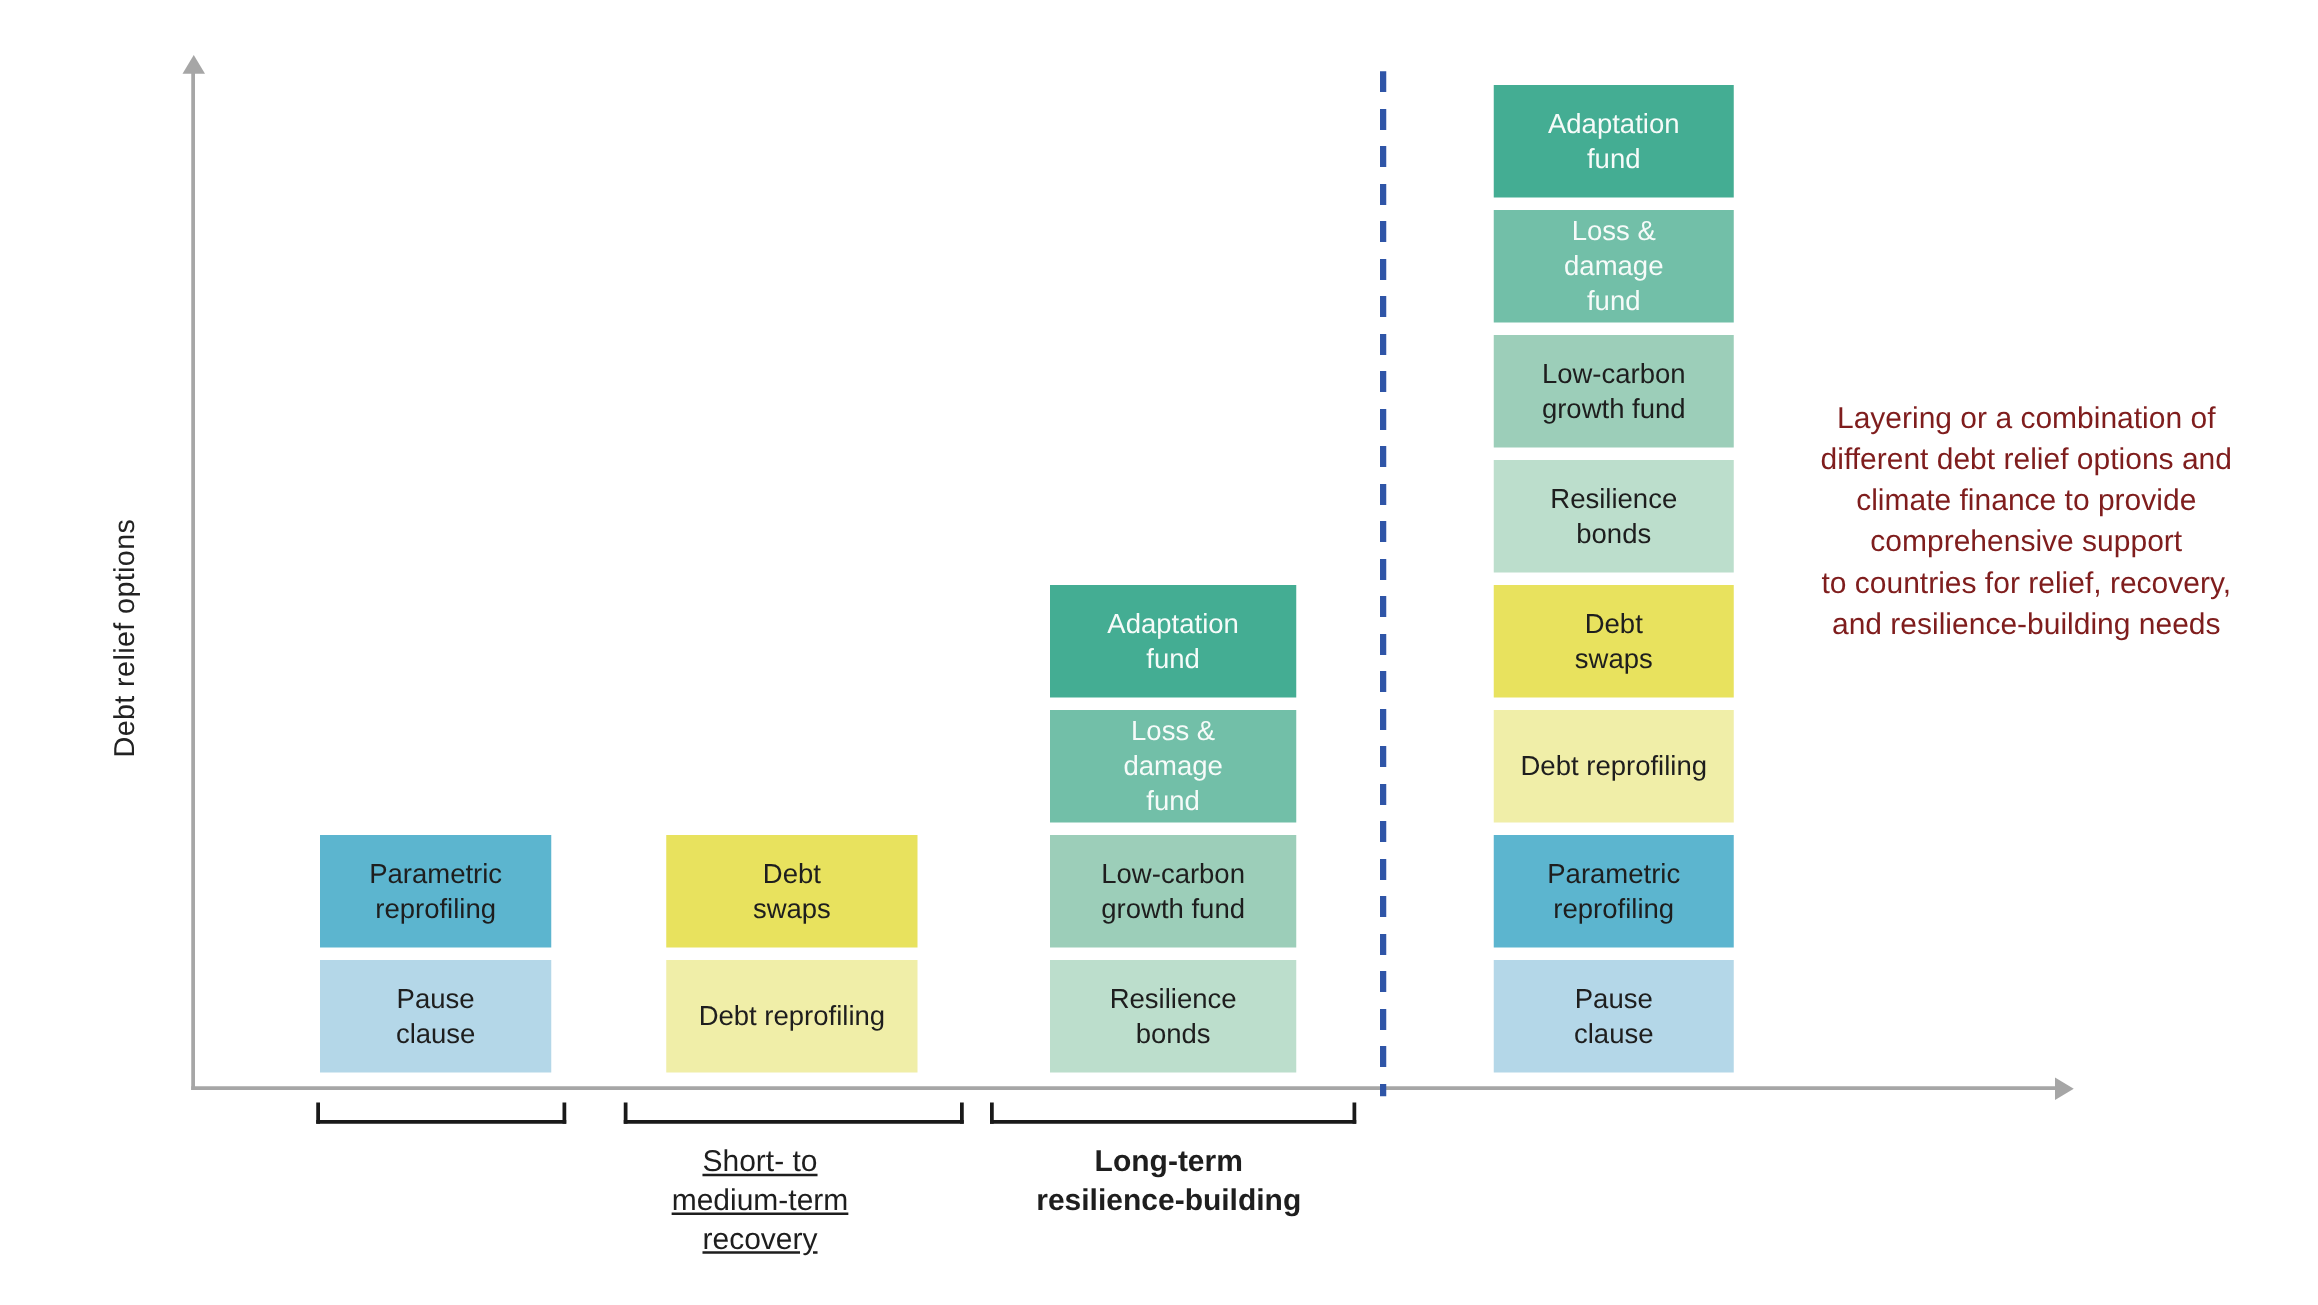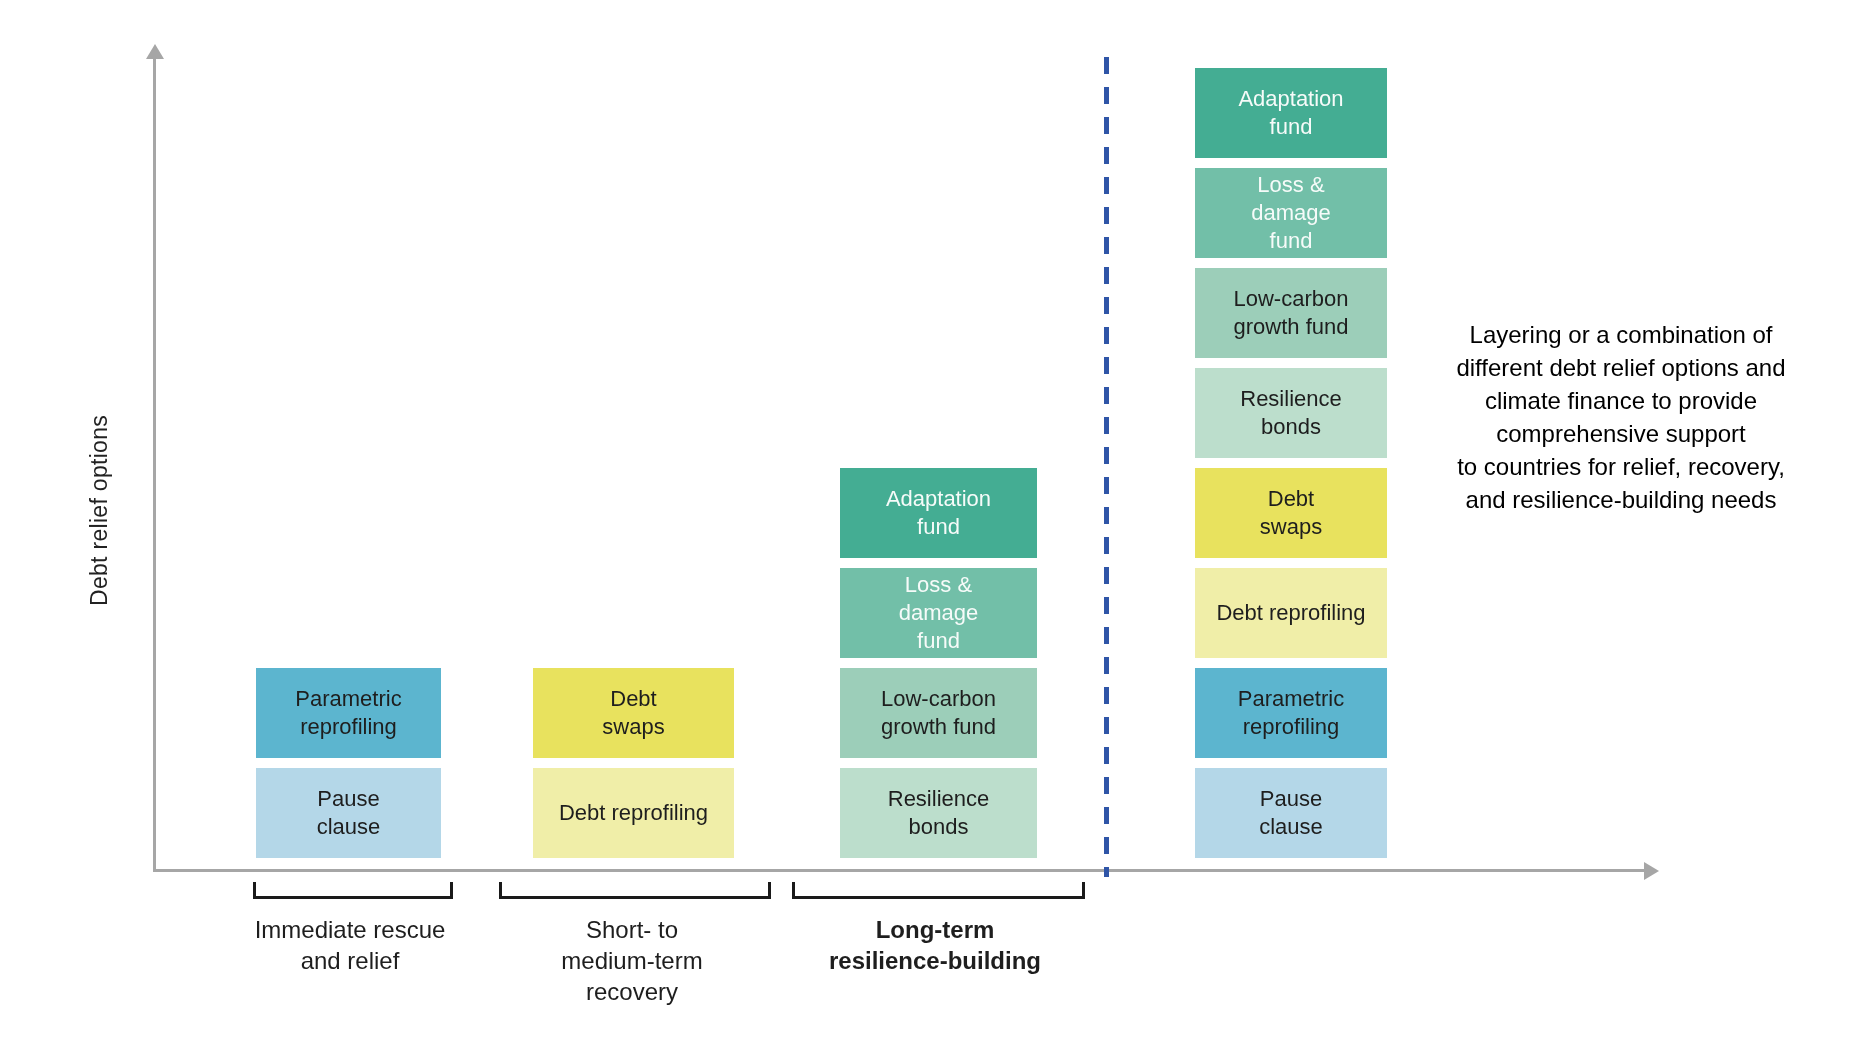--- a/index.html
+++ b/index.html
@@ -92,21 +92,21 @@
     position: absolute;
     top: 914px;
     width: 320px;
     text-align: center;
     white-space: pre-line;
     font-size: 24px;
     line-height: 31px;
     color: #1e1e1e;
   }
   .phase-label-1 { left: 190px; }
-  .phase-label-2 { left: 472px; }
+  .phase-label-2 { left: 448px; text-decoration: underline; }
   .phase-label-3 { left: 775px; font-weight: bold; }
 
   
   .divider {
     position: absolute;
     left: 1104px; top: 57px;
     width: 5px; height: 820px;
     background: repeating-linear-gradient(
       to bottom,
       #2f55a7 0px, #2f55a7 17px,
@@ -116,21 +116,21 @@
 
   
   .annotation {
     position: absolute;
     left: 1415px; top: 318px;
     width: 412px;
     text-align: center;
     white-space: pre-line;
     font-size: 24px;
     line-height: 33px;
-    color: #000000;
+    color: #7f1d1d;
   }
 </style>
 </head>
 <body>
 
 <div class="canvas">
 
   <div class="y-axis-line"></div>
   <div class="y-axis-arrow"></div>
   <div class="x-axis-line"></div>
@@ -159,22 +159,20 @@
     <div class="option-box" style="background-color: rgb(156, 206, 185); color: rgb(30, 30, 30);">Low-carbon
 growth fund</div>
     <div class="option-box" style="background-color: rgb(188, 222, 204); color: rgb(30, 30, 30);">Resilience
 bonds</div>
   </div>
 
   <div class="bracket bracket-1"></div>
   <div class="bracket bracket-2"></div>
   <div class="bracket bracket-3"></div>
 
-  <div class="phase-label phase-label-1">Immediate rescue
-and relief</div>
   <div class="phase-label phase-label-2">Short- to
 medium-term
 recovery</div>
   <div class="phase-label phase-label-3">Long-term
 resilience-building</div>
 
   <div class="divider"></div>
 
   <div class="stack stack-4">
     <div class="option-box" style="background-color: rgb(68, 173, 147); color: rgb(246, 251, 249);">Adaptation

